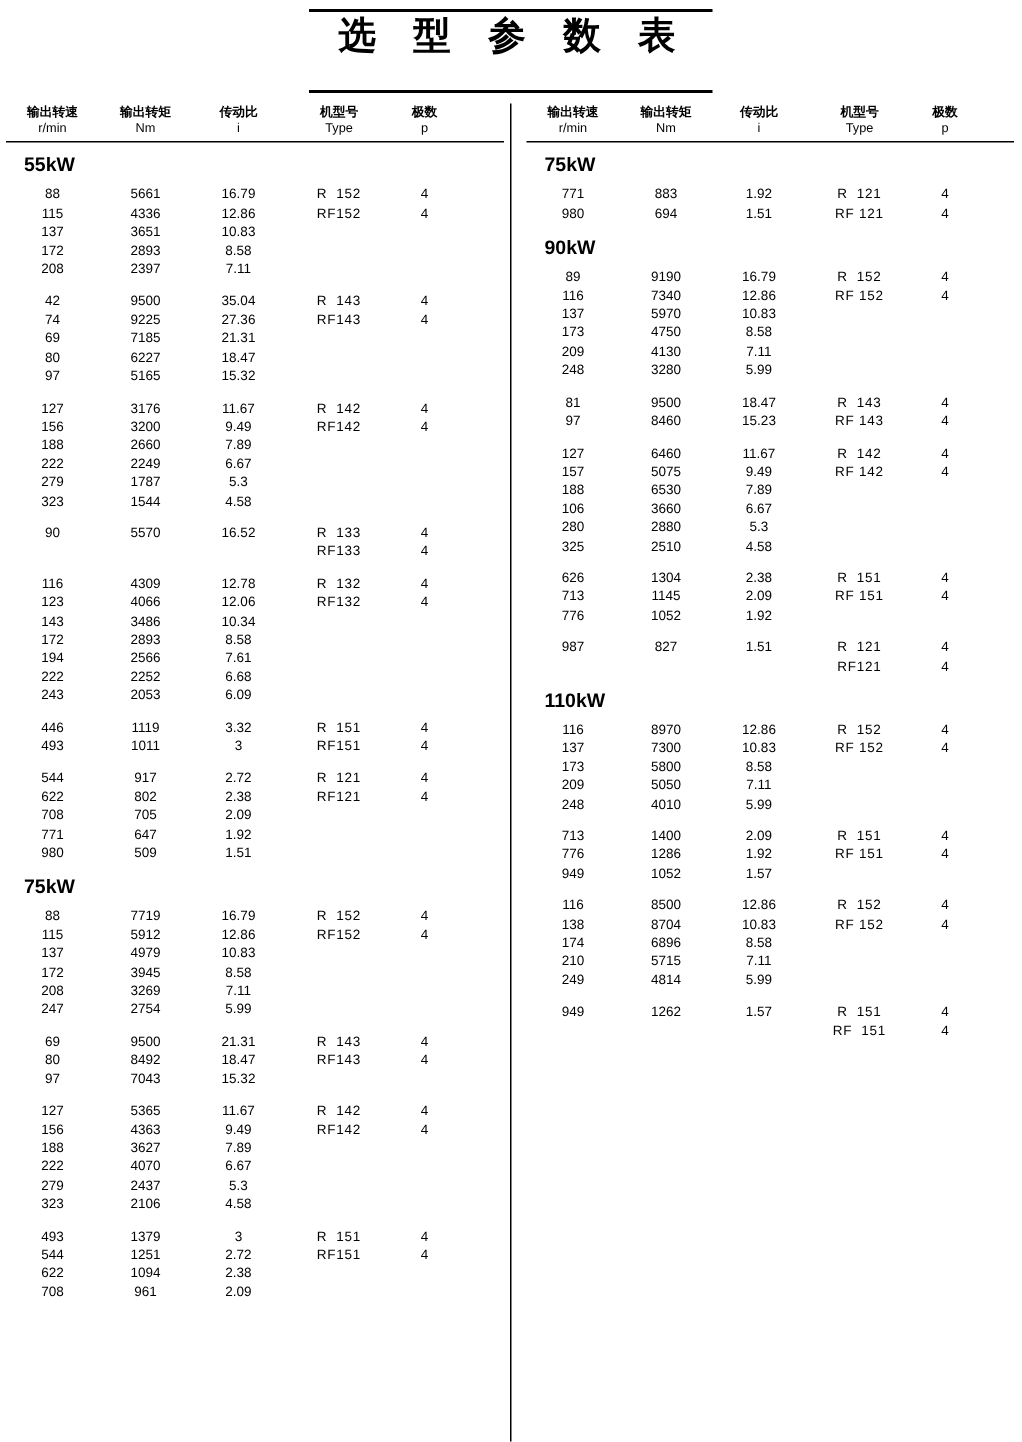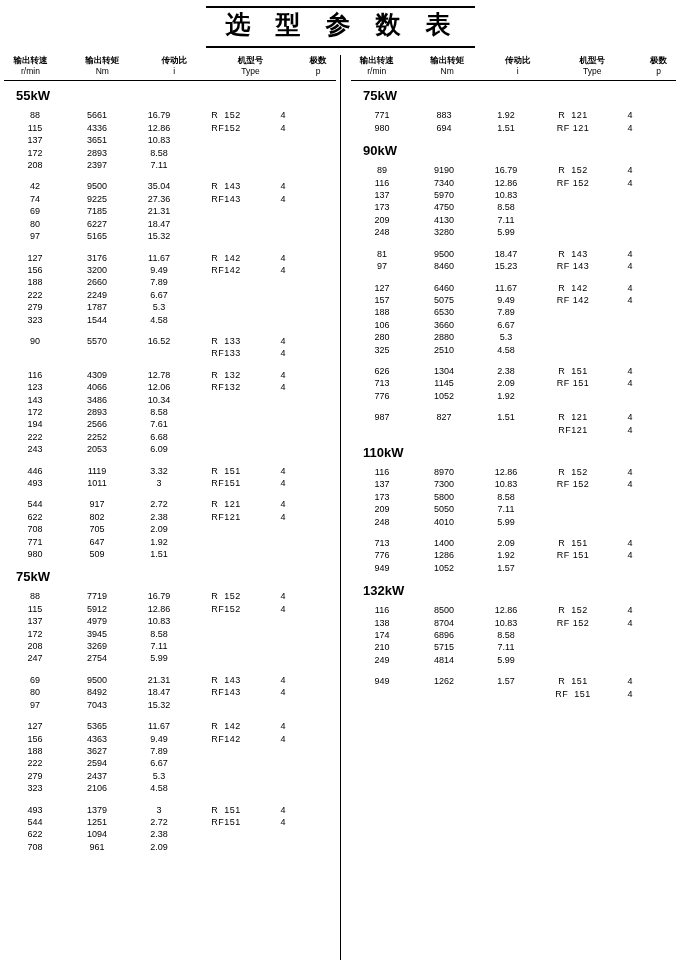--- a/index.html
+++ b/index.html
@@ -26,21 +26,21 @@
     text-align: center;
     padding-top: 6px;
   }
   .title {
     font-size: 25px;
     font-weight: bold;
     letter-spacing: 9px;
     display: inline-block;
     border-top: 2px solid #000;
     border-bottom: 2px solid #000;
-    padding: 2px 16px 6px 20px;
+    padding: 2px 16px 20px 20px;
     line-height: 1.18;
   }
   .columns {
     display: flex;
     margin-top: 7px;
     height: 905px;
   }
   .col {
     width: 340px;
     box-sizing: border-box;
@@ -54,21 +54,20 @@
     padding-left: 10px;
     padding-right: 4px;
     border-left: 1.5px solid #000;
   }
   .head-row {
     display: flex;
     font-size: 8.5px;
     text-align: center;
     line-height: 1.35;
     padding-bottom: 2px;
-    gap: 19px;
   }
   .head-cell {
     font-size: 8.5px;
   }
   .head-cell .l1 { display: block; font-weight: bold; }
   .head-cell .l2 { display: block; }
   .rule {
     border-bottom: 1.2px solid #000;
     margin: 1px 0 4px 0;
   }
@@ -462,21 +461,21 @@
             </div>
             <div class="row">
               <div class="c1">188</div>
               <div class="c2">3627</div>
               <div class="c3">7.89</div>
               <div class="c4 type">&nbsp;</div>
               <div class="c5">&nbsp;</div>
             </div>
             <div class="row">
               <div class="c1">222</div>
-              <div class="c2">2594</div>
+              <div class="c2">4070</div>
               <div class="c3">6.67</div>
               <div class="c4 type">&nbsp;</div>
               <div class="c5">&nbsp;</div>
             </div>
             <div class="row">
               <div class="c1">279</div>
               <div class="c2">2437</div>
               <div class="c3">5.3</div>
               <div class="c4 type">&nbsp;</div>
               <div class="c5">&nbsp;</div>
@@ -762,21 +761,20 @@
               <div class="c5">4</div>
             </div>
             <div class="row">
               <div class="c1">949</div>
               <div class="c2">1052</div>
               <div class="c3">1.57</div>
               <div class="c4 type">&nbsp;</div>
               <div class="c5">&nbsp;</div>
             </div>
           </div>
-          <div class="kw">132kW</div>
           <div class="group">
             <div class="row">
               <div class="c1">116</div>
               <div class="c2">8500</div>
               <div class="c3">12.86</div>
               <div class="c4 type">R  152</div>
               <div class="c5">4</div>
             </div>
             <div class="row">
               <div class="c1">138</div>

